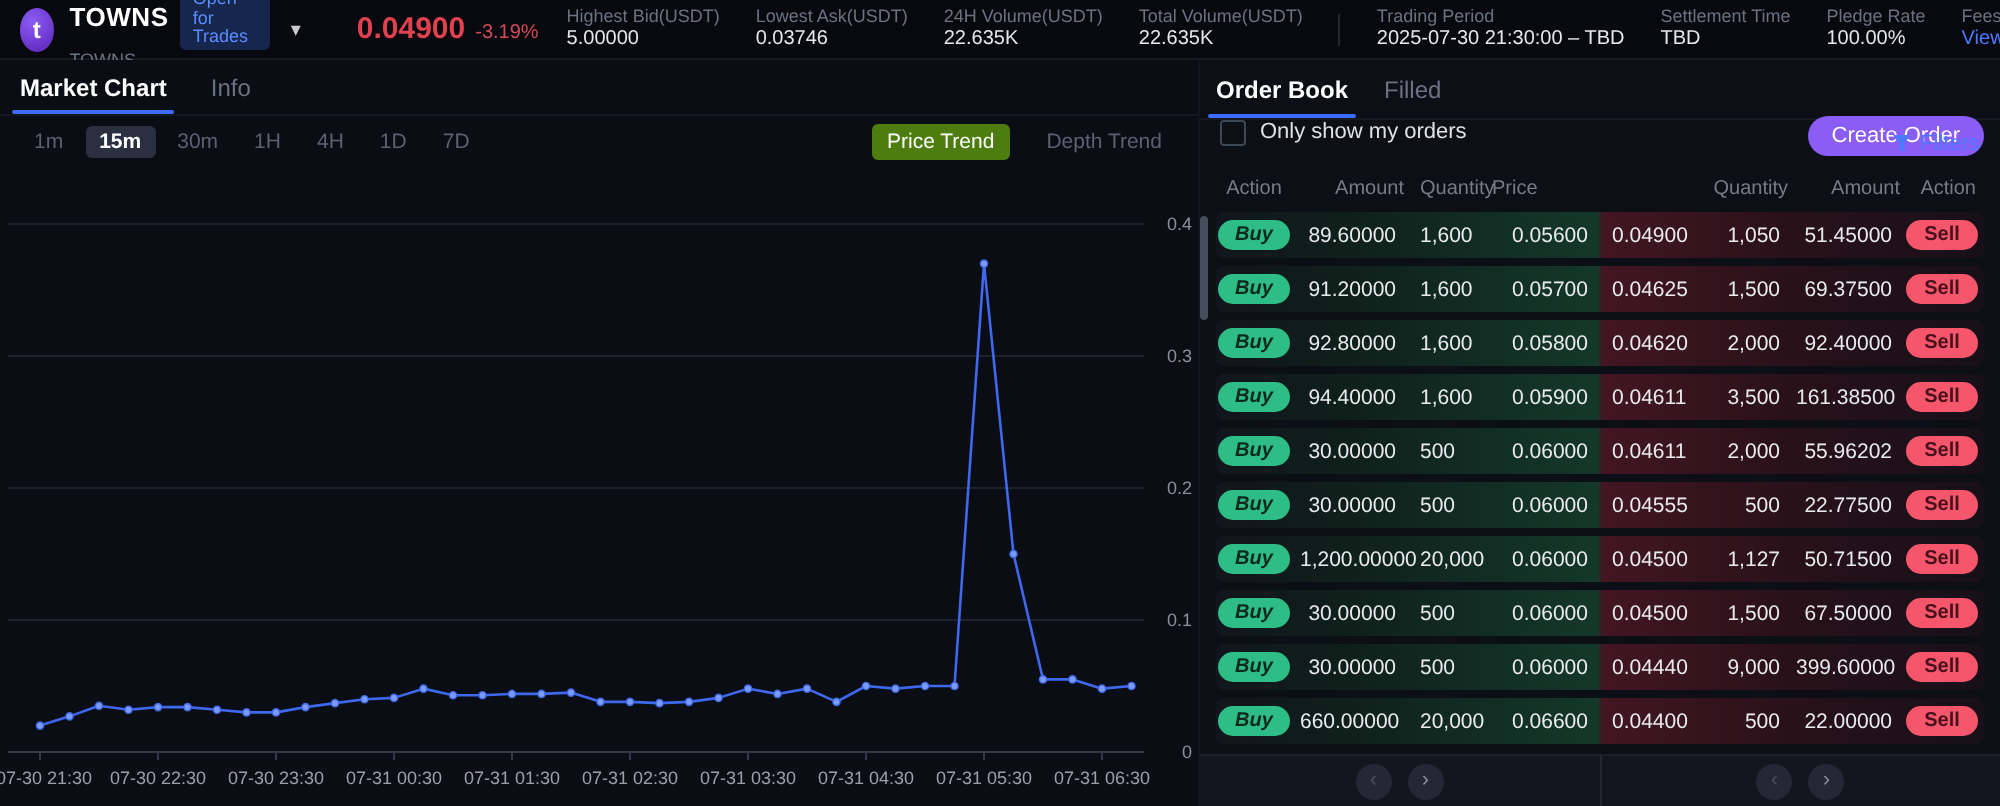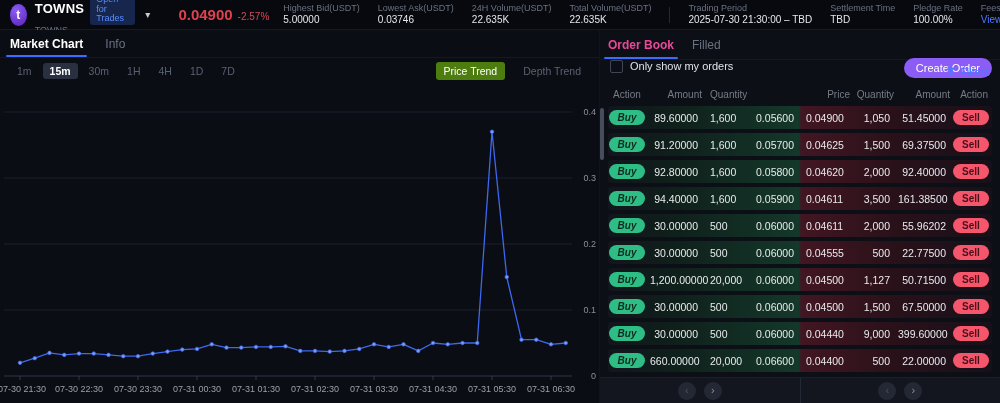--- a/index.html
+++ b/index.html
@@ -51,40 +51,40 @@
   .trend-btn.active { background:#4d7c0f; color:#fff; }
   .chart-wrap { flex:1; position:relative; }
   .chart-wrap svg { position:absolute; inset:0; }
 
   
   .ob-head { height:30px; display:flex; align-items:center; padding:0 8px;
     border-bottom:1px solid #141822; }
   .ob-tabs { display:flex; gap:18px; height:100%; }
   .ob-tab { font-size:12px; color:#6a7280; cursor:pointer; display:flex; align-items:center;
     position:relative; }
-  .ob-tab.active { color:#ec4899; font-weight:bold; }
+  .ob-tab.active { color:#ffffff; font-weight:bold; }
   .ob-tab.active::after { content:""; position:absolute; left:-4px; right:-4px; bottom:0;
     height:2px; background:#3b6bff; border-radius:2px; }
   .ob-head .spacer { flex:1; }
   .create-order { background:#8b5cf6; color:#fff; font-size:11px; border:none; cursor:pointer;
     padding:4px 12px; border-radius:12px; font-family:inherit;margin-top:46px; }
   .ob-subrow { height:24px; display:flex; padding:0 10px; gap:7px; }
   .checkbox { width:13px; height:13px; border:1px solid #3f4654; border-radius:2px;
     background:transparent; cursor:pointer; }
   .only-label { font-size:11px; color:#dfe2e8; cursor:pointer; }
   .ob-subrow .spacer { flex:1; }
   .filters { display:flex; align-items:center; gap:4px; color:#4d79ff; font-size:11px; cursor:pointer; }
   .ob-grid { display:grid; grid-template-columns:38px 56px 44px 52px 52px 44px 56px 42px;
     align-items:center; }
   .ob-theader { padding:4px 8px 4px 8px; height:20px; font-size:10px; color:#757c88; }
   .ob-theader span { white-space:nowrap; }
   .h-action { text-align:center; }
   .h-amount-buy { text-align:right; }
   .h-qty-buy { text-align:left; padding-left:8px; }
-  .h-price { grid-column:4 / span 2; text-align:right; }
+  .h-price { grid-column:4 / span 2; text-align:left; }
   .h-qty-sell { text-align:right; }
   .h-amount-sell { text-align:right; }
   .h-action-sell { text-align:right; padding-right:4px; }
   .ob-rows { flex:1; padding:2px 8px 0 8px; position:relative; }
   .ob-scrollthumb { position:absolute; left:0; top:4px; width:4px; height:52px;
     background:#464e5e; border-radius:2px; }
   .ob-row { height:23px; margin-bottom:4px; border-radius:4px; font-size:10.5px;
     background:linear-gradient(90deg,#12151d 0%, #0f1f1a 16%, #14382a 49.7%,
       #421622 50.3%, #2a1119 74%, #171019 100%); }
   .cell { padding:0 4px; white-space:nowrap; }
@@ -114,21 +114,21 @@
         <span class="token-name">TOWNS</span>
         <span class="token-badge">Open for Trades</span>
       </div>
       <span class="token-sub">TOWNS</span>
     </div>
     <span class="caret">▾</span>
   </div>
   <div class="vdiv"></div>
   <div class="price-cluster">
     <span class="price-main">0.04900</span>
-    <span class="price-change">-2.57%</span>
+    <span class="price-change">-3.19%</span>
   </div>
   <div class="stats" id="topbar-stats">
       <div class="stat">
         <span class="lbl">Highest Bid(USDT)</span>
         <span class="val">5.00000</span>
       </div>
       <div class="stat">
         <span class="lbl">Lowest Ask(USDT)</span>
         <span class="val">0.03746</span>
       </div>

